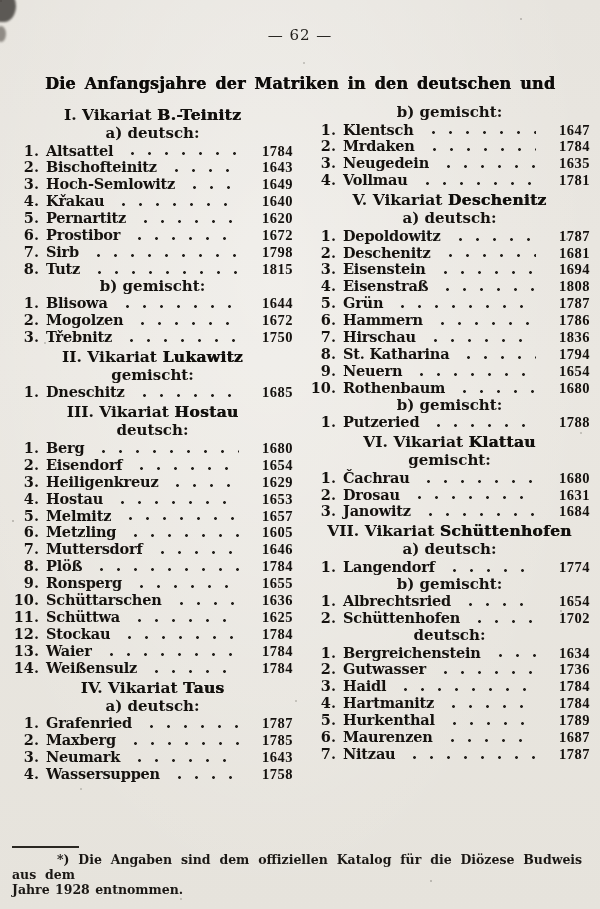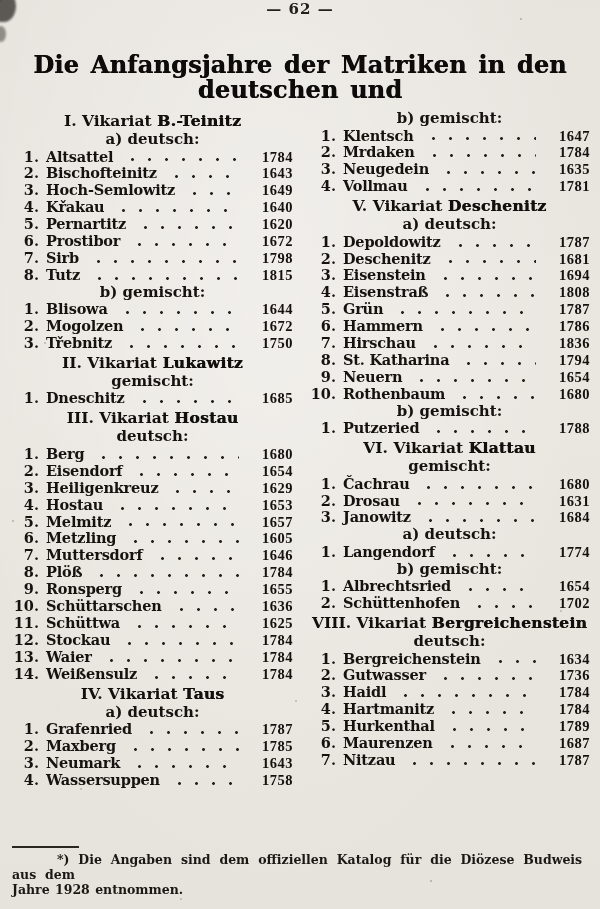--- a/index.html
+++ b/index.html
@@ -28,26 +28,26 @@
   .specks{position:absolute;left:0;top:0;width:2px;height:2px;border-radius:50%;
     background:rgba(70,65,60,.5);
     box-shadow:520px 18px 0 rgba(70,65,60,.35), 303px 62px 0 rgba(70,65,60,.3),
       101px 168px 0 rgba(70,65,60,.3), 566px 238px 0 rgba(70,65,60,.35),
       44px 342px 0 rgba(70,65,60,.3), 580px 432px 0 rgba(70,65,60,.3),
       12px 520px 0 rgba(70,65,60,.35), 560px 610px 0 rgba(70,65,60,.3),
       295px 700px 0 rgba(70,65,60,.3), 80px 788px 0 rgba(70,65,60,.3),
       430px 880px 0 rgba(70,65,60,.35), 180px 898px 0 rgba(70,65,60,.3);
   }
   .page-number{
-    margin:0 auto;text-align:center;
-    font-size:15px;font-weight:bold;letter-spacing:1px;color:#23201c;
+    margin:0 auto;padding-top:26px;text-align:center;
+    font-size:15px;font-weight:normal;letter-spacing:1px;color:#23201c;
   }
   .title{
-    margin:34px 10px 0 10px;text-align:center;
-    font-size:24px;line-height:25px;font-weight:bold;
+    margin:27px 10px 0 10px;text-align:center;
+    font-size:16px;line-height:25px;font-weight:bold;
     letter-spacing:.2px;word-spacing:3px;color:#0e0c0a;
     text-shadow:.5px 0 0 currentColor;
   }
   .byline{
     margin-top:6px;text-align:center;font-size:15px;line-height:18px;
     font-family:"Liberation Serif", serif;font-weight:bold;color:#1c1916;
   }
   .byline .spaced{letter-spacing:3px;}
   .columns{
     display:flex;margin:8px 10px 0 12px;gap:16px;
@@ -400,41 +400,41 @@
           <span class="pname">Drosau</span>
           <span class="leader"></span>
           <span class="year">1631</span>
         </div>
         <div class="row">
           <span class="num">3.</span>
           <span class="pname">Janowitz</span>
           <span class="leader"></span>
           <span class="year">1684</span>
         </div>
+        <div class="sec"><span>VII. Vikariat </span><span class="vname">Schüttenhofen</span></div>
         <div class="grp">a) deutsch:</div>
         <div class="row">
           <span class="num">1.</span>
           <span class="pname">Langendorf</span>
           <span class="leader"></span>
           <span class="year">1774</span>
         </div>
         <div class="grp">b) gemischt:</div>
         <div class="row">
           <span class="num">1.</span>
           <span class="pname">Albrechtsried</span>
           <span class="leader"></span>
           <span class="year">1654</span>
         </div>
         <div class="row">
           <span class="num">2.</span>
           <span class="pname">Schüttenhofen</span>
           <span class="leader"></span>
           <span class="year">1702</span>
         </div>
-        <div class="sec"><span>VIII. Vikariat </span><span class="vname">Bergreichenstein</span></div>
         <div class="grp">deutsch:</div>
         <div class="row">
           <span class="num">1.</span>
           <span class="pname">Bergreichenstein</span>
           <span class="leader"></span>
           <span class="year">1634</span>
         </div>
         <div class="row">
           <span class="num">2.</span>
           <span class="pname">Gutwasser</span>

